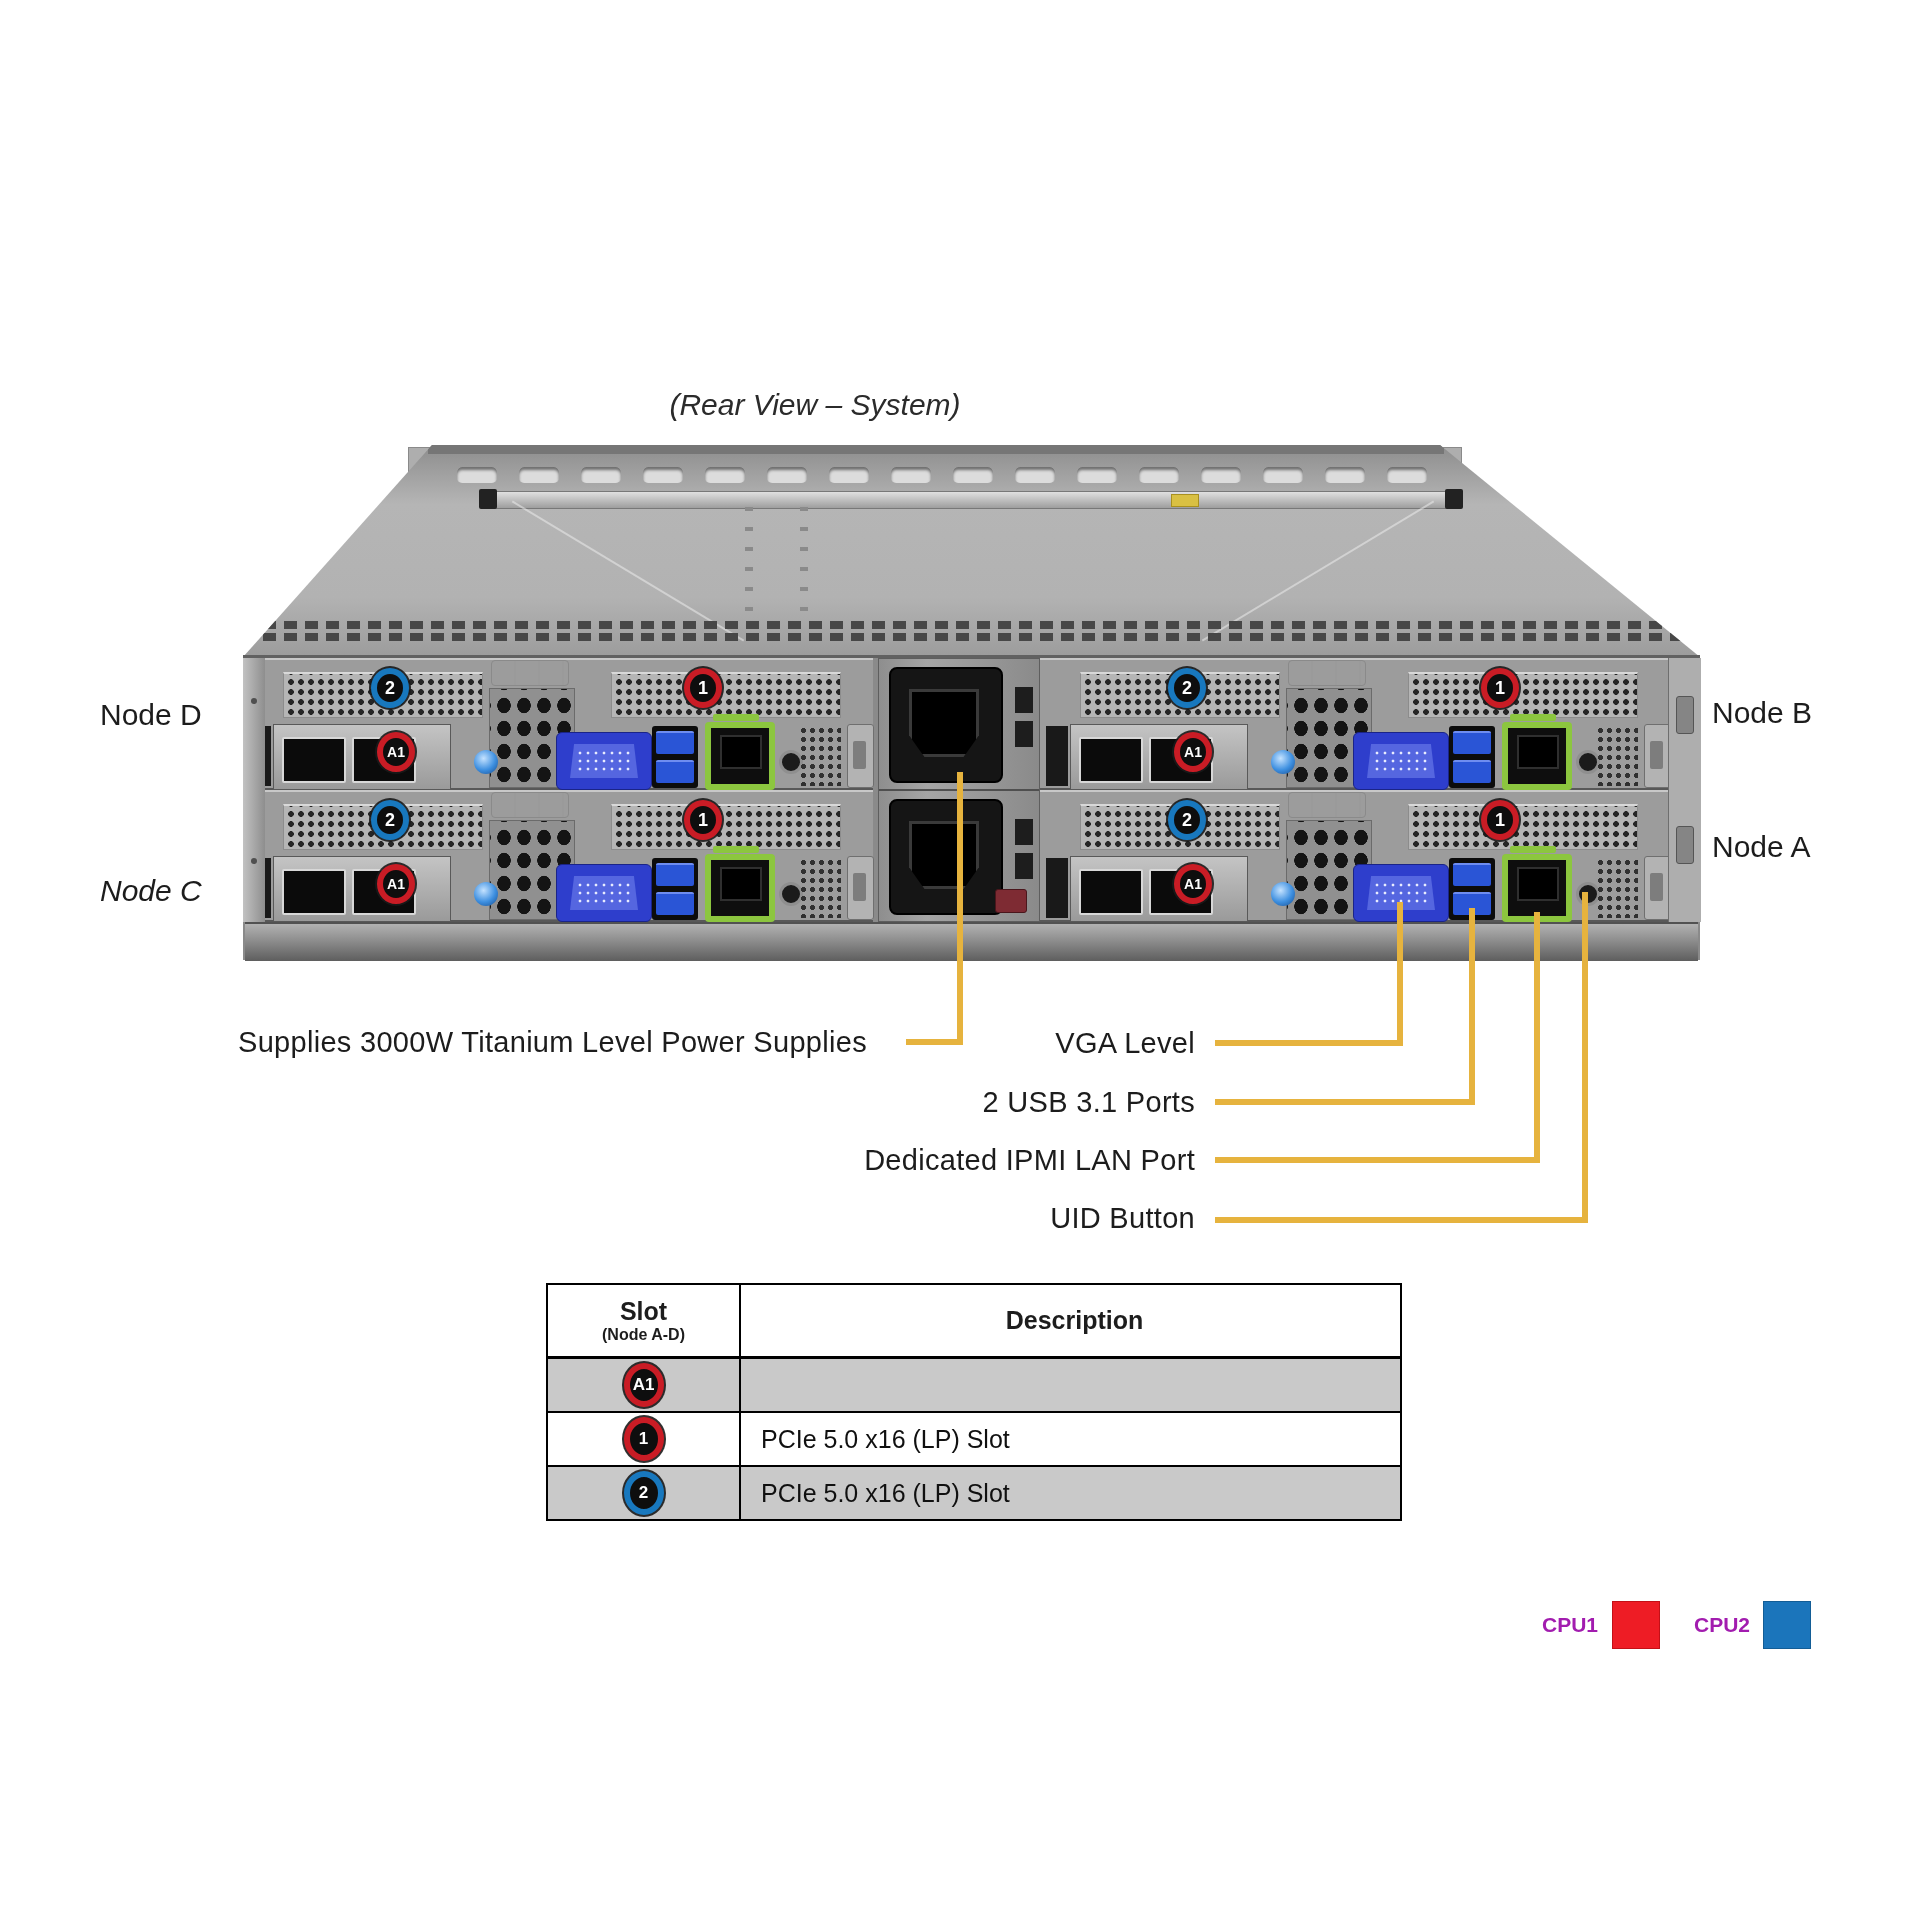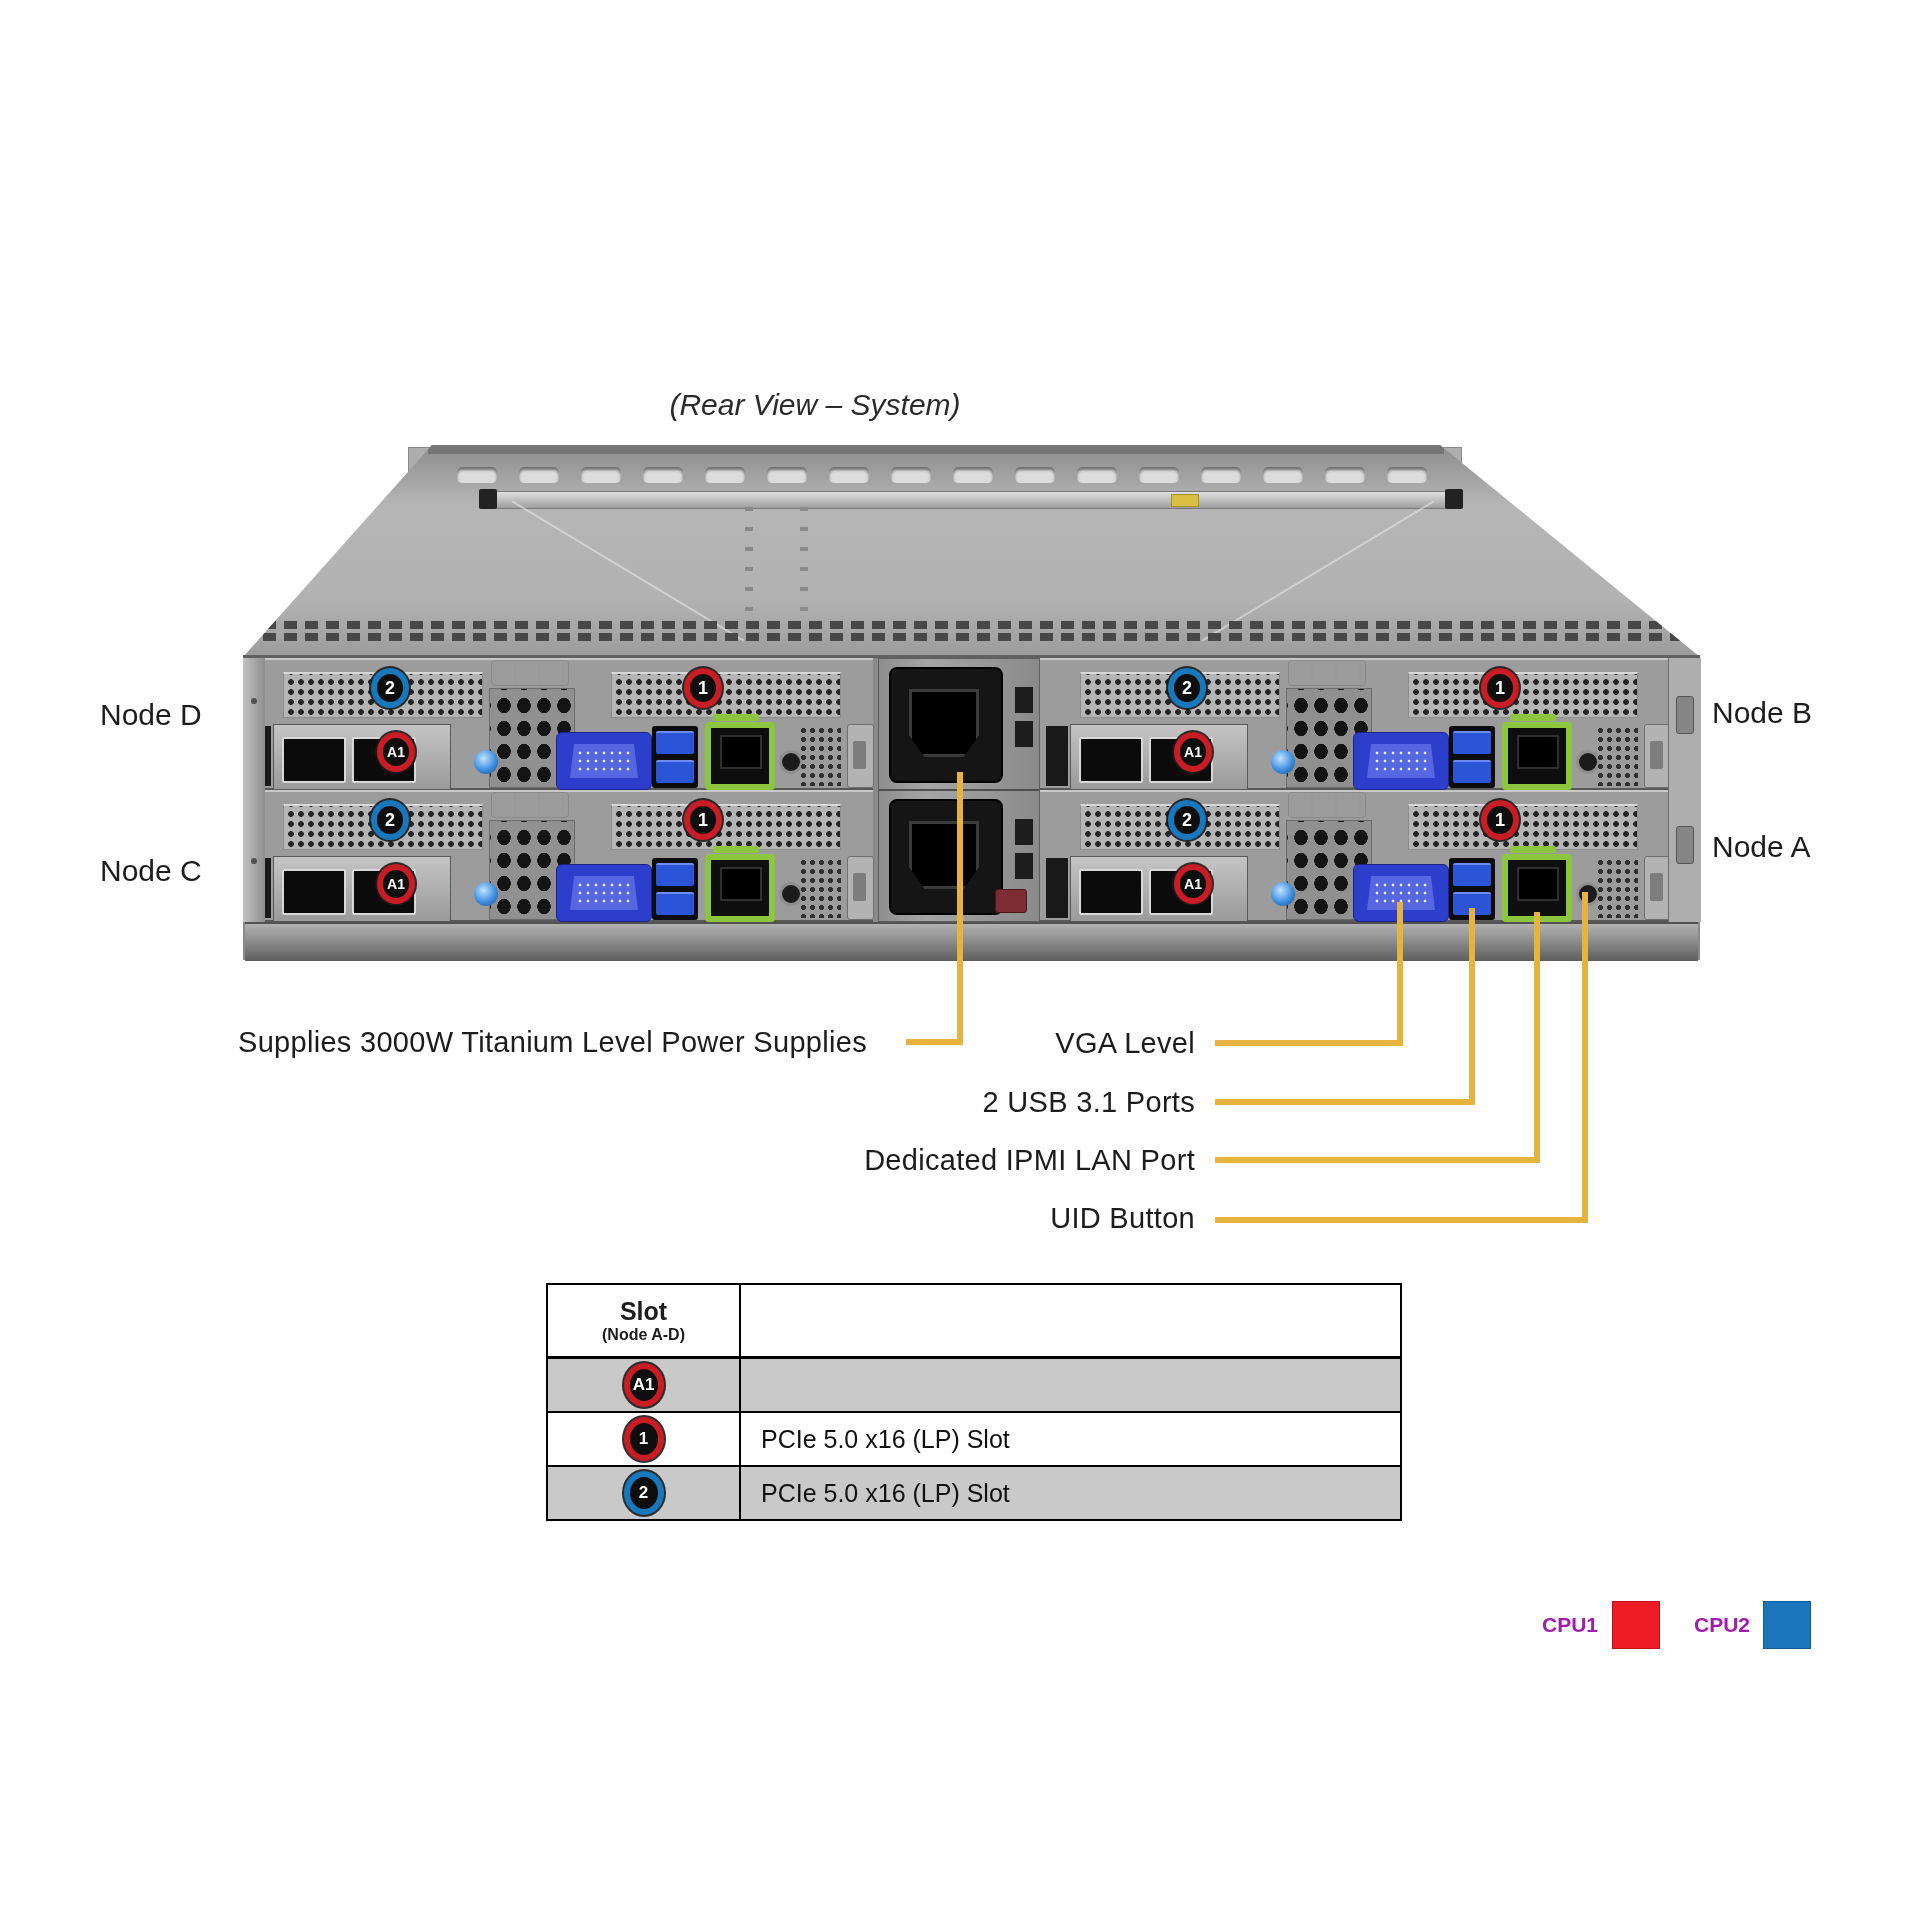--- a/index.html
+++ b/index.html
@@ -4,21 +4,21 @@
 <style>
   html,body{margin:0;padding:0;background:#fff;}
   .page{position:relative;width:1920px;height:1920px;background:#ffffff;overflow:hidden;
         font-family:"Liberation Sans", sans-serif;color:#1d1d1d;}
   .abs{position:absolute;}
 
   
   .title{left:600px;top:388px;width:430px;text-align:center;font-size:30px;font-style:italic;color:#2b2b2b;}
   .node-label{font-size:30px;color:#1c1c1c;}
   .lbl-node-d{left:100px;top:698px;width:130px;}
-  .lbl-node-c{left:100px;top:854px;width:130px;}
+  .lbl-node-c{left:100px;top:874px;width:130px;font-style:italic;}
   .lbl-node-b{left:1712px;top:696px;width:140px;}
   .lbl-node-a{left:1712px;top:830px;width:140px;}
   .co-label{font-size:29px;color:#1c1c1c;text-align:right;letter-spacing:.3px;}
   .co-psu{left:130px;top:1026px;width:737px;}
   .co-vga{left:820px;top:1027px;width:375px;}
   .co-usb{left:820px;top:1086px;width:375px;}
   .co-ipmi{left:820px;top:1144px;width:375px;}
   .co-uid{left:820px;top:1202px;width:375px;}
 
   
@@ -362,20 +362,21 @@
   <div class="abs co-label co-usb">2 USB 3.1 Ports</div>
   <div class="abs co-label co-ipmi">Dedicated IPMI LAN Port</div>
   <div class="abs co-label co-uid">UID Button</div>
 
   <div class="abs slot-table">
     <div class="t-header">
       <div class="t-c1">
         <span class="t-h1">Slot</span>
         <span class="t-h1b">(Node A-D)</span>
       </div>
+      <div class="t-c2 t-h2">Description</div>
     </div>
     <div class="t-row shaded">
       <div class="t-c1">
         <span class="badge red tbadge">
             <b>A1</b>
           </span>
       </div>
     </div>
     <div class="t-row">
       <div class="t-c1">

